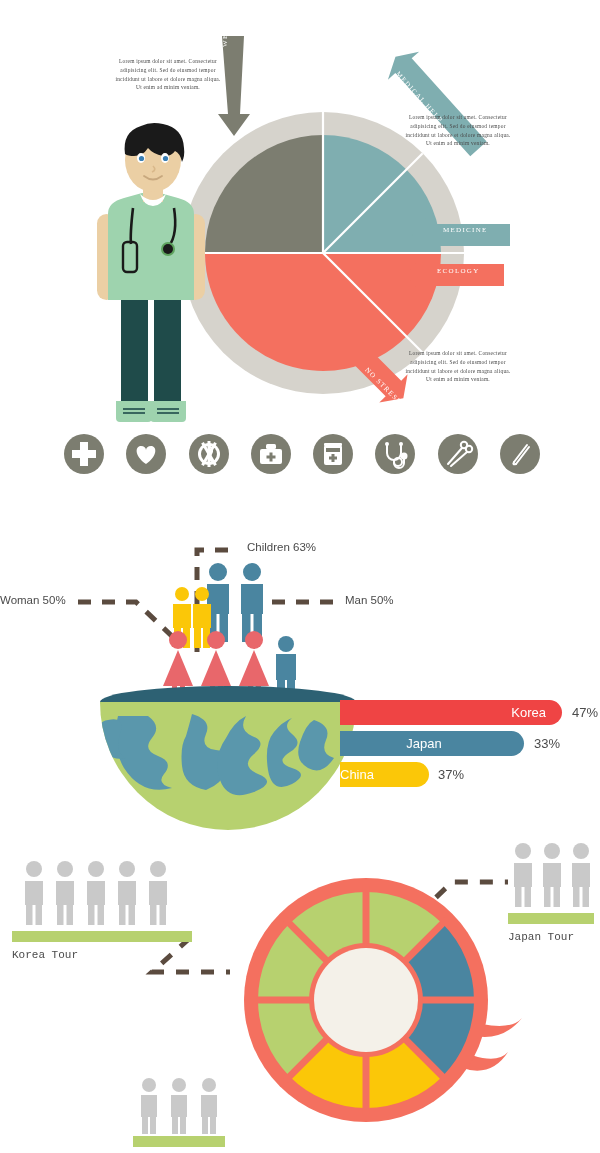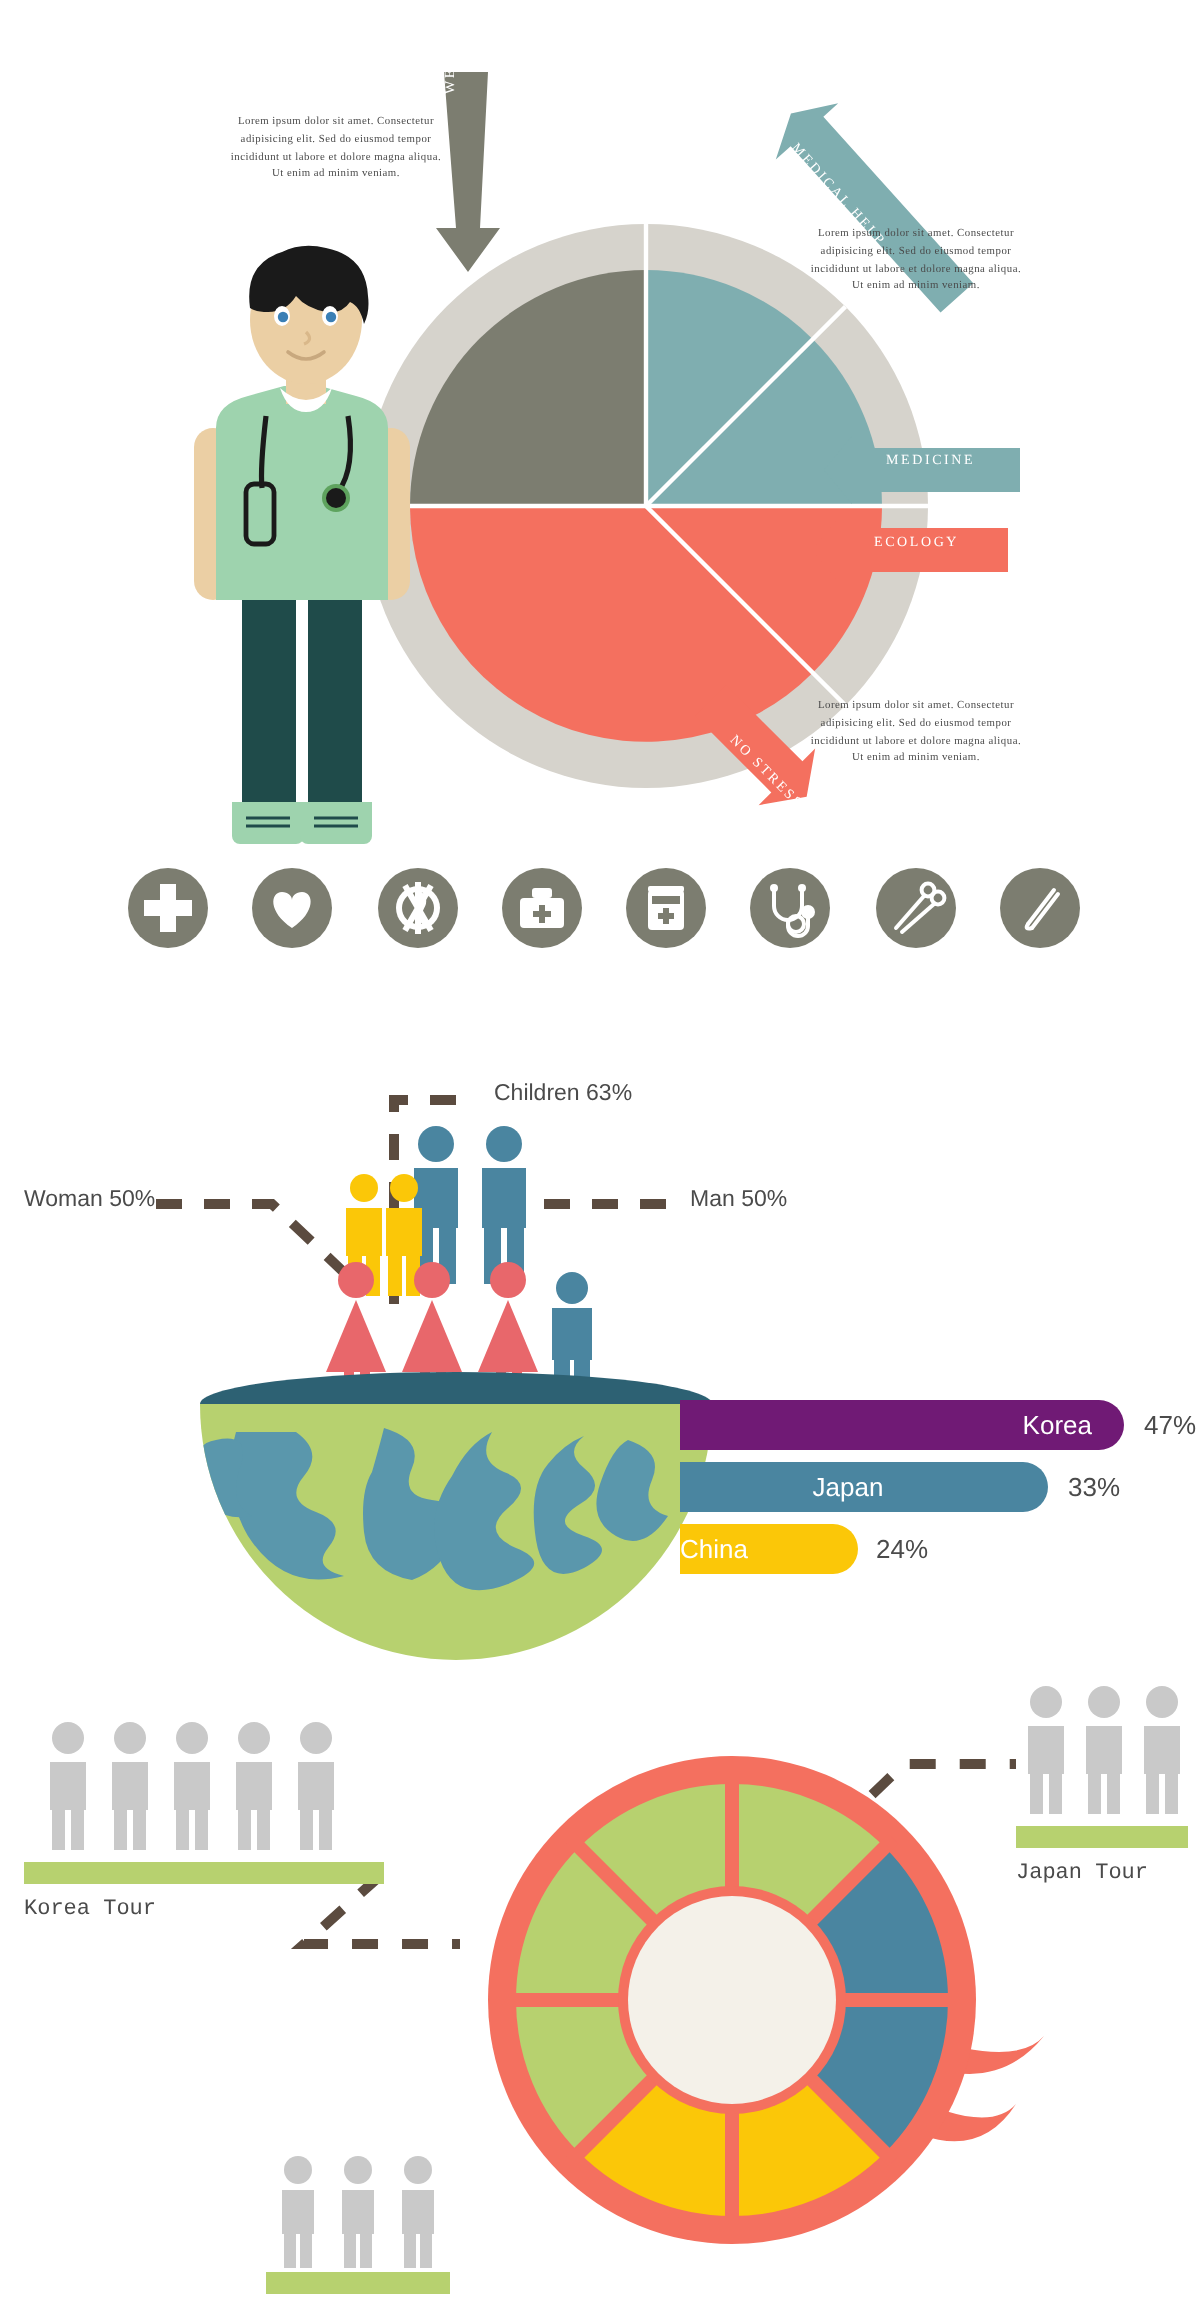--- a/index.html
+++ b/index.html
@@ -242,21 +242,21 @@
 <div class="panel" id="panel-population">
 
   <svg class="abs" style="left:0px; top:30px;" width="600" height="140" viewBox="0 0 600 140">
     <g stroke="#5B4B3F" stroke-width="5" fill="none" stroke-linecap="butt" stroke-dasharray="13 11">
       <path d="M78,72 L136,72 L176,110"></path>
       <path d="M197,122 L197,20 L235,20"></path>
       <path d="M272,72 L340,72"></path>
     </g>
   </svg>
 
-  <div class="abs callout-text" style="left:12px; top:94px;">Woman 50%</div>
+  <div class="abs callout-text" style="left:0; top:94px;">Woman 50%</div>
   <div class="abs callout-text" style="left:247px; top:41px;">Children 63%</div>
   <div class="abs callout-text" style="left:345px; top:94px;">Man 50%</div>
 
   <svg class="abs" style="left:160px; top:62px;" width="160" height="140" viewBox="0 0 160 140">
 
     <g fill="#4A85A0">
       <circle cx="58" cy="10" r="9"></circle>
       <path d="M47,22 h22 v30 h-22 z"></path>
       <rect x="48" y="52" width="8.5" height="28"></rect>
       <rect x="59.5" y="52" width="8.5" height="28"></rect>
@@ -322,38 +322,38 @@
       <path d="M52,30 q14,10 4,22 q-10,12 6,18 q16,6 6,18 q-8,10 8,14 q-30,8 -48,-20 q-14,-24 -6,-52 z" fill="#5A97AC"></path>
       <path d="M96,28 q20,6 14,20 q-6,14 10,16 q18,2 12,18 q-6,16 -22,22 q-22,-4 -24,-24 q-2,-20 4,-30 q4,-14 6,-22 z" fill="#5A97AC"></path>
       <path d="M150,30 q-8,14 6,20 q16,6 2,18 q-14,12 4,20 q20,8 -4,18 q-26,10 -34,-12 q-8,-22 6,-42 q8,-16 20,-22 z" fill="#5A97AC"></path>
       <path d="M196,32 q-10,8 0,16 q12,10 -2,18 q-16,10 2,16 q18,6 0,16 q-20,10 -24,-14 q-4,-26 6,-38 q8,-10 18,-14 z" fill="#5A97AC"></path>
       <path d="M218,34 q18,6 12,20 q-6,14 8,18 q-12,18 -26,10 q-14,-8 -8,-26 q6,-18 14,-22 z" fill="#5A97AC"></path>
       <path d="M12,34 q18,-4 12,14 q-6,18 6,24 q-20,4 -26,-16 q-6,-20 8,-22 z" fill="#5A97AC"></path>
     </g>
   </svg>
 
   <div class="abs" style="left:340px; top:200px; display:flex; align-items:center;">
-    <div style="width:222px; height:25px; background:#701a75; border-radius:0 13px 13px 0; display:flex; align-items:center; justify-content:flex-end; padding-right:16px; box-sizing:border-box;">
+    <div style="width:222px; height:25px; background:#ef4444; border-radius:0 13px 13px 0; display:flex; align-items:center; justify-content:flex-end; padding-right:16px; box-sizing:border-box;">
       <span class="bar-label">Korea</span>
     </div>
     <span class="bar-pct" style="margin-left:10px;">47%</span>
   </div>
 
   <div class="abs" style="left:340px; top:231px; display:flex; align-items:center;">
     <div style="width:184px; height:25px; background:#4A85A0; border-radius:0 13px 13px 0; display:flex; align-items:center; justify-content:center; padding-right:16px; box-sizing:border-box;">
       <span class="bar-label">Japan</span>
     </div>
     <span class="bar-pct" style="margin-left:10px;">33%</span>
   </div>
 
   <div class="abs" style="left:340px; top:262px; display:flex; align-items:center;">
     <div style="width:89px; height:25px; background:#FBC708; border-radius:0 13px 13px 0; display:flex; align-items:center; padding-right:14px; box-sizing:border-box;">
       <span class="bar-label">China</span>
     </div>
-    <span class="bar-pct" style="margin-left:9px;">24%</span>
+    <span class="bar-pct" style="margin-left:9px;">37%</span>
   </div>
 </div>
 
 <div class="panel" id="panel-tours">
 
   <svg class="abs" style="left:0px; top:30px;" width="600" height="200" viewBox="0 0 600 200">
     <g stroke="#5B4B3F" stroke-width="5" fill="none" stroke-dasharray="13 12">
       <path d="M190,78 L152,112 L230,112"></path>
       <path d="M400,72 L452,22 L508,22"></path>
     </g>

